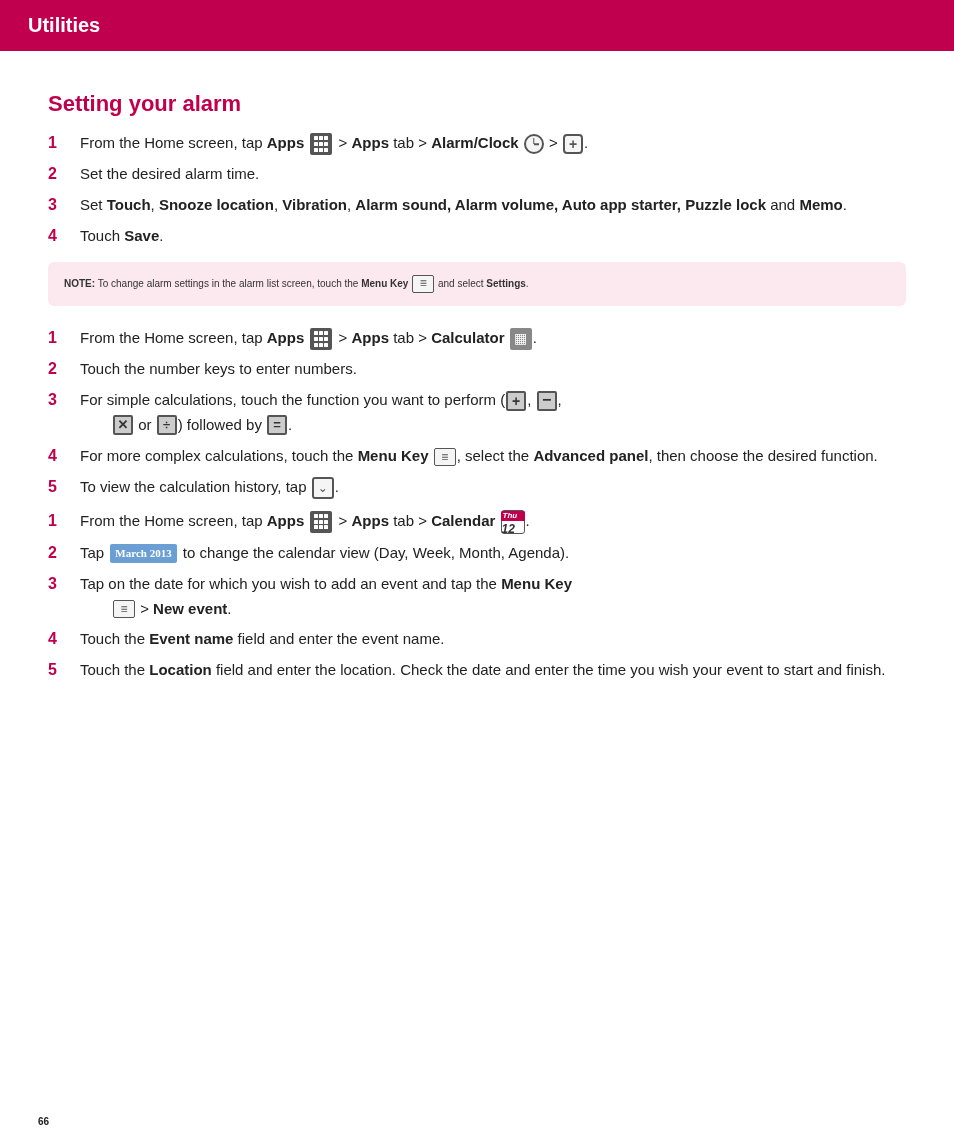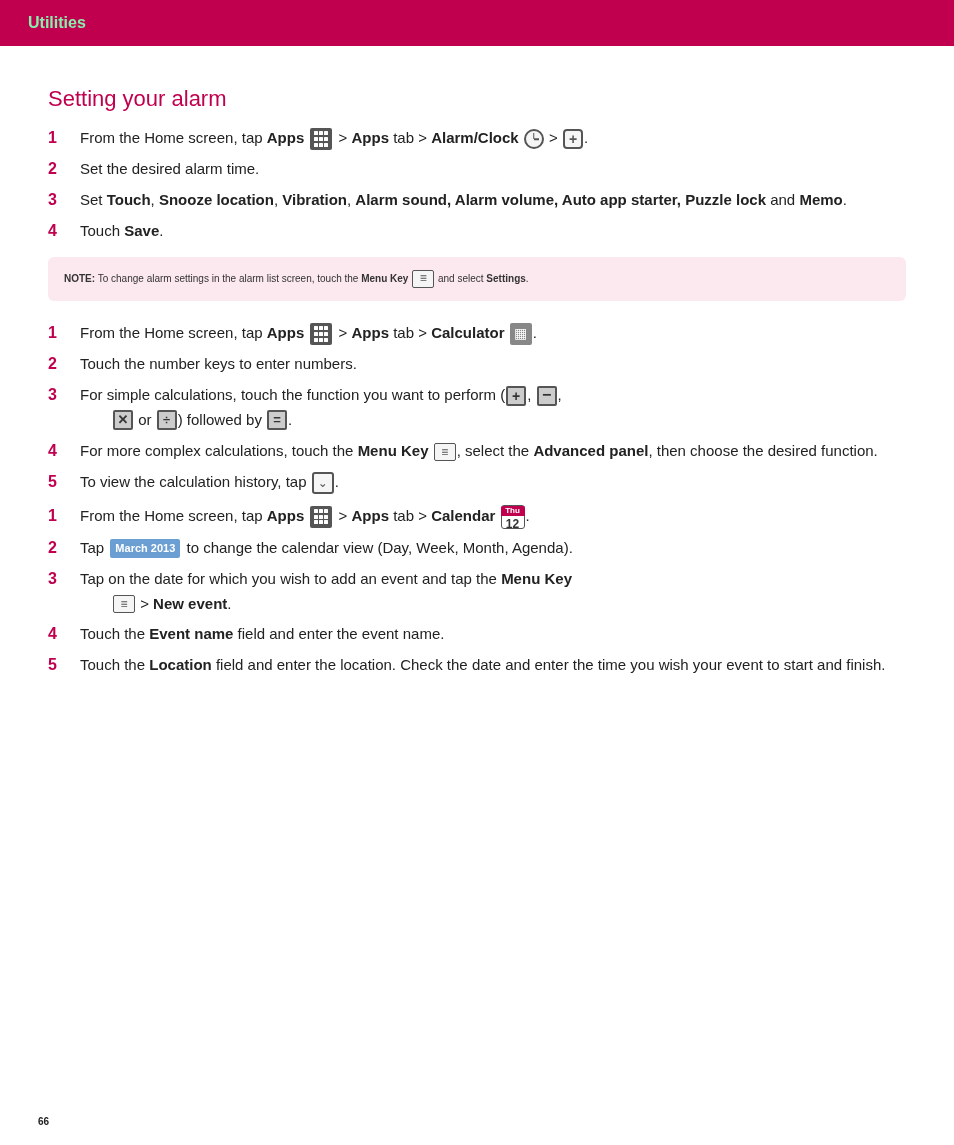--- a/index.html
+++ b/index.html
@@ -12,33 +12,33 @@
       min-height: 1145px;
       position: relative;
     }
 
     .header-bar {
       background: #c0004e;
       padding: 14px 28px 14px 28px;
       margin-bottom: 0;
     }
     .header-bar h1 {
-      color: #86efac;
-      font-size: 16px;
+      color: #ffffff;
+      font-size: 20px;
       font-weight: bold;
     }
 
     .content {
       padding: 18px 48px 30px 48px;
     }
 
     .section-title {
       color: #c0004e;
       font-size: 22px;
-      font-weight: normal;
+      font-weight: bold;
       margin-top: 22px;
       margin-bottom: 14px;
     }
 
     .steps {
       list-style: none;
       margin-bottom: 10px;
     }
 
     .steps li {
@@ -267,26 +267,27 @@
 
     .icon-calendar {
       display: inline-block;
       width: 24px;
       height: 24px;
       border: 1.5px solid #555;
       border-radius: 3px;
       background: #fff;
       vertical-align: middle;
       margin: 0 1px;
-      text-align: center;
+      text-align: left;
       font-size: 11px;
       line-height: 1;
       color: #333;
       padding-top: 2px;
       position: relative;
+      font-style: italic;
     }
     .icon-calendar .cal-top {
       background: #c0004e;
       color: #fff;
       font-size: 8px;
       display: block;
       line-height: 1.3;
       margin: -2px -1px 1px -1px;
       border-radius: 2px 2px 0 0;
       padding: 0 2px;
@@ -303,20 +304,21 @@
     .icon-march-tag {
       display: inline-block;
       background: #6b9fd4;
       color: #fff;
       font-size: 11px;
       padding: 1px 5px;
       border-radius: 2px;
       vertical-align: middle;
       margin: 0 2px;
       font-weight: bold;
+      font-family: Liberation Serif, serif;
     }
 
     .icon-apps-grid {
       display: inline-flex;
       align-items: center;
       justify-content: center;
       width: 22px;
       height: 22px;
       background: #555;
       border-radius: 2px;

